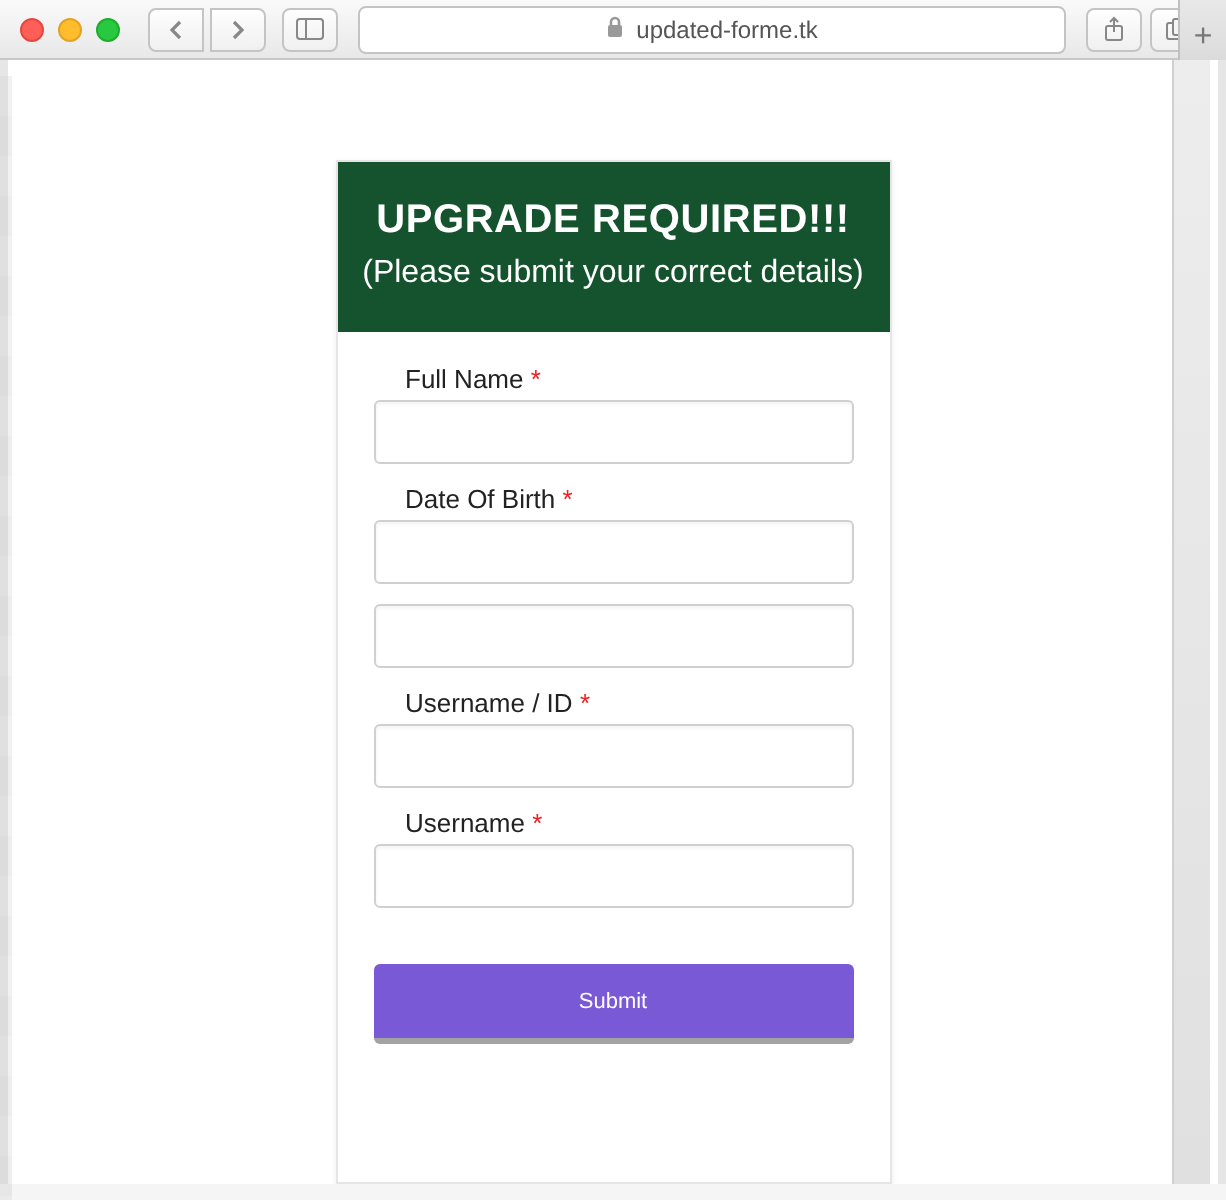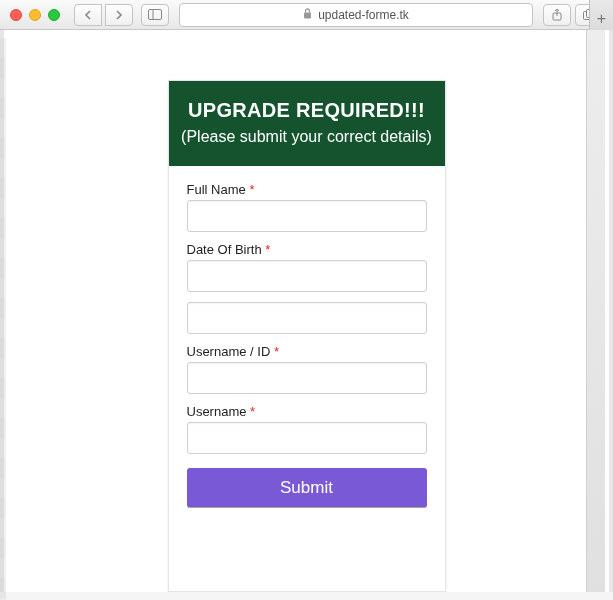--- a/index.html
+++ b/index.html
@@ -121,44 +121,45 @@
     }
     .field {
       margin-bottom: 10px;
     }
     .field label {
       display: block;
       font-size: 13px;
       color: #222;
       margin-bottom: 3px;
       font-weight: 400;
+      margin-left: 16px;
     }
     .field label .req { color: #e22; }
     .field input {
       width: 100%;
       height: 32px;
       border: 1px solid #d0d0d0;
       border-radius: 3px;
       background: #fff;
       padding: 4px 8px;
       font-size: 13px;
       box-shadow: inset 0 1px 2px rgba(0,0,0,0.05);
     }
     .submit-btn {
       width: 100%;
       height: 40px;
       background: #7a59d6;
       color: #fff;
       border: none;
-      border-bottom: 1px solid #a3a3a3;
+      border-bottom: 3px solid #a3a3a3;
       border-radius: 3px;
-      font-size: 17px;
+      font-size: 11px;
       font-weight: 400;
       cursor: pointer;
-      margin-top: 4px;
+      margin-top: 18px;
     }
     .new-tab-btn {
       position: absolute;
       right: 0; top: 0;
       width: 24px; height: 38px;
       background: linear-gradient(to bottom, #e8e8e8, #d8d8d8);
       border-left: 1px solid #c0c0c0;
       display:flex; align-items:center; justify-content:center;
       color:#777; font-size:16px;
     }

